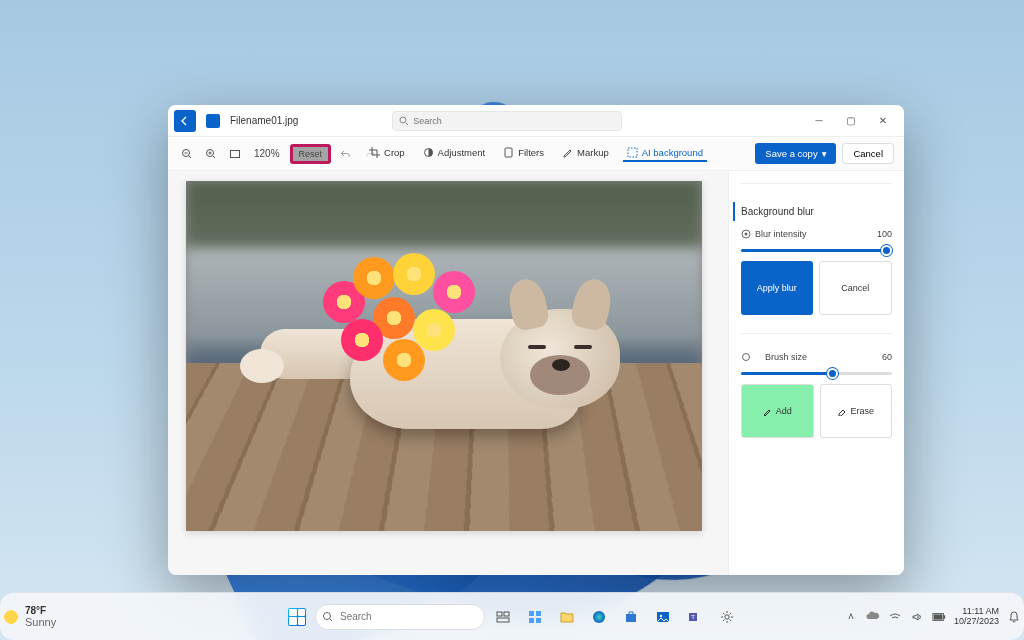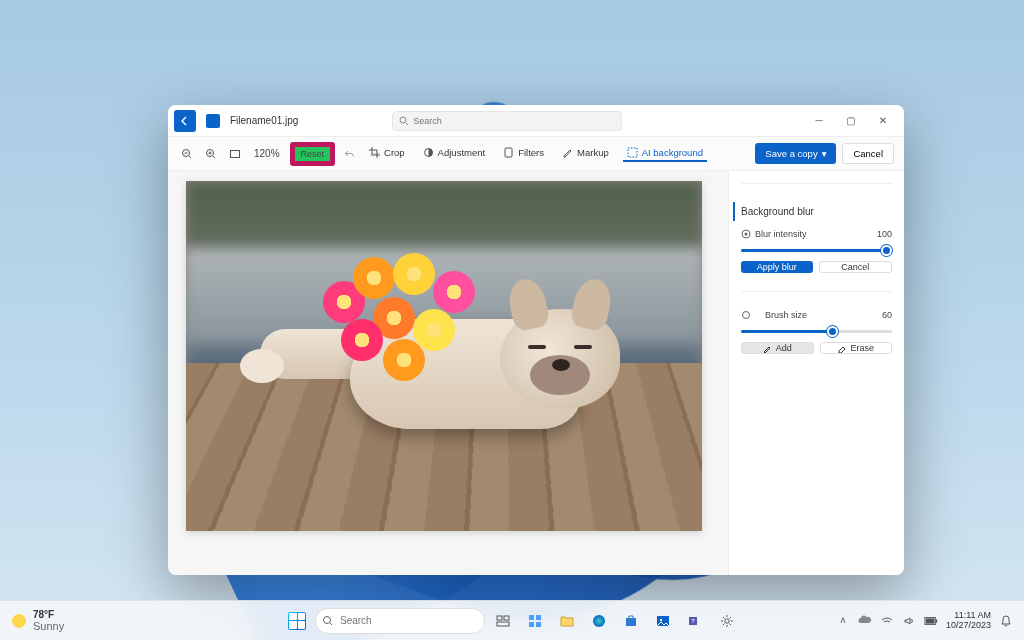--- a/index.html
+++ b/index.html
@@ -17,21 +17,21 @@
   .titlebar .fileicon { width:14px;height:14px;background:#0a63c9;border-radius:2px;margin-left:4px; }
   .titlebar .fname { font-size:10px; color:#333; margin-left:4px; }
   .searchbox { margin-left:auto; margin-right:auto; width:230px; height:20px; background:#f3f3f3; border:1px solid #e5e5e5; border-radius:4px; display:flex; align-items:center; padding:0 6px; gap:4px; }
   .searchbox input { border:none; background:transparent; outline:none; font-size:9px; flex:1; }
   .winbtns { display:flex; gap:2px; margin-left:auto;}
   .winbtn { width:30px; height:28px; display:flex; align-items:center; justify-content:center; font-size:10px; color:#555; cursor:pointer;}
 
   .toolbar { height:34px; background:#fbfbfb; display:flex; align-items:center; padding:0 10px; gap:6px; border-bottom:1px solid #eee; font-size:10px; color:#444; }
   .tbicon { width:18px;height:18px;display:flex;align-items:center;justify-content:center;color:#555;cursor:pointer;border-radius:3px;}
   .zoom { padding:0 4px; }
-  .reset { padding:2px 6px; border:5px solid #be185d; border-radius:3px; background:#22c55e; cursor:pointer; font-size:9px;}
+  .reset { padding:2px 6px; border:3px solid #be185d; border-radius:3px; background:#a3a3a3; cursor:pointer; font-size:9px;}
   .center-tools { position:absolute; left:50%; transform:translateX(-50%); display:flex; gap:10px; align-items:center; }
   .tool { display:flex; align-items:center; gap:4px; cursor:pointer; padding:2px 4px; font-size:9.5px; color:#333; border-bottom:2px solid transparent;}
   .tool.active { border-bottom:2px solid #0a63c9; color:#0a63c9; }
   .rightbtns { margin-left:auto; display:flex; gap:6px; }
   .btn-primary { background:#0a63c9; color:#fff; border:none; border-radius:3px; padding:4px 10px; font-size:9.5px; display:flex; align-items:center; gap:4px; cursor:pointer;}
   .btn-sec { background:#fff; border:1px solid #ddd; border-radius:3px; padding:4px 10px; font-size:9.5px; cursor:pointer;}
 
   .content { flex:1; display:flex; }
   .canvas { flex:1; padding:10px 10px 10px 18px; display:flex; }
   .photo { width:516px; height:350px; background:#888; position:relative; overflow:hidden; box-shadow:0 2px 8px rgba(0,0,0,.15); }
@@ -60,28 +60,28 @@
   .panel { width:176px; background:#fff; border-left:1px solid #eee; padding:10px 12px; font-size:10px; color:#333; display:flex; flex-direction:column; gap:10px; }
   .panel .section { padding:6px 0; }
   .panel .hdr { font-size:10px; color:#333; padding:4px 0; }
   .panel .hdr.active { border-left:2px solid #0a63c9; padding-left:6px; margin-left:-8px; font-weight:500;}
   .slider-row{display:flex;justify-content:space-between;align-items:center;font-size:9px;color:#444;}
   .slider{position:relative;height:14px;margin:4px 0;}
   .track{position:absolute;left:0;right:0;top:6px;height:3px;background:#ddd;border-radius:2px;}
   .fill{position:absolute;left:0;top:6px;height:3px;background:#0a63c9;border-radius:2px;}
   .thumb{position:absolute;top:2px;width:11px;height:11px;background:#0a63c9;border-radius:50%;border:2px solid #fff;box-shadow:0 0 0 1px #0a63c9;}
   .btnrow{display:flex;gap:6px;}
-  .btnrow button{flex:1;font-size:9px;padding:0 0;border-radius:3px;cursor:pointer;}
+  .btnrow button{flex:1;font-size:9px;padding:21px 0;border-radius:3px;cursor:pointer;}
   .apply{background:#0a63c9;color:#fff;border:none;}
   .cancel2,.tab-btn{background:#fff;border:1px solid #ddd;color:#333;}
   .tab-btn{display:flex;align-items:center;justify-content:center;gap:4px;}
-  .tab-btn.on{background:#e5e5e5;}
+  .tab-btn.on{background:#86efac;}
   hr{border:none;border-top:1px solid #eee;margin:2px 0;}
 
-  .taskbar { position:absolute; left:0; right:0; bottom:0; height:40px; background:rgba(243,246,250,.92); backdrop-filter:blur(10px); border-top:1px solid rgba(0,0,0,.08); display:flex; align-items:center; padding:0 11px; font-size:10px; color:#333; }
+  .taskbar { position:absolute; left:0; right:0; bottom:0; height:48px; background:rgba(243,246,250,.92); backdrop-filter:blur(10px); border-top:1px solid rgba(0,0,0,.08); display:flex; align-items:center; padding:0 3px; font-size:10px; color:#333;border-radius:14px; }
   .weather{display:flex;align-items:center;gap:6px;}
   .sun{width:16px;height:16px;background:radial-gradient(circle,#ffd54a 0 60%,transparent 61%);border-radius:50%;position:relative;}
   .center-tb{position:absolute;left:50%;transform:translateX(-50%);display:flex;align-items:center;gap:4px;}
   .tb-icon{width:28px;height:28px;display:flex;align-items:center;justify-content:center;border-radius:4px;cursor:pointer;}
   .start{background:linear-gradient(135deg,#0ac2ff,#0a63c9);width:18px;height:18px;display:grid;grid-template:1fr 1fr/1fr 1fr;gap:1px;padding:1px;border-radius:2px;}
   .start div{background:#fff;border-radius:1px;}
   .tb-search{display:flex;align-items:center;gap:6px;background:#fff;border:1px solid #ddd;border-radius:16px;padding:3px 12px 3px 6px;width:170px;height:26px;}
   .tb-search input{border:none;outline:none;font-size:10px;flex:1;background:transparent;}
   .tray{margin-left:auto;display:flex;align-items:center;gap:8px;}
   .tray .clock{text-align:right;line-height:1.1;font-size:9px;}

